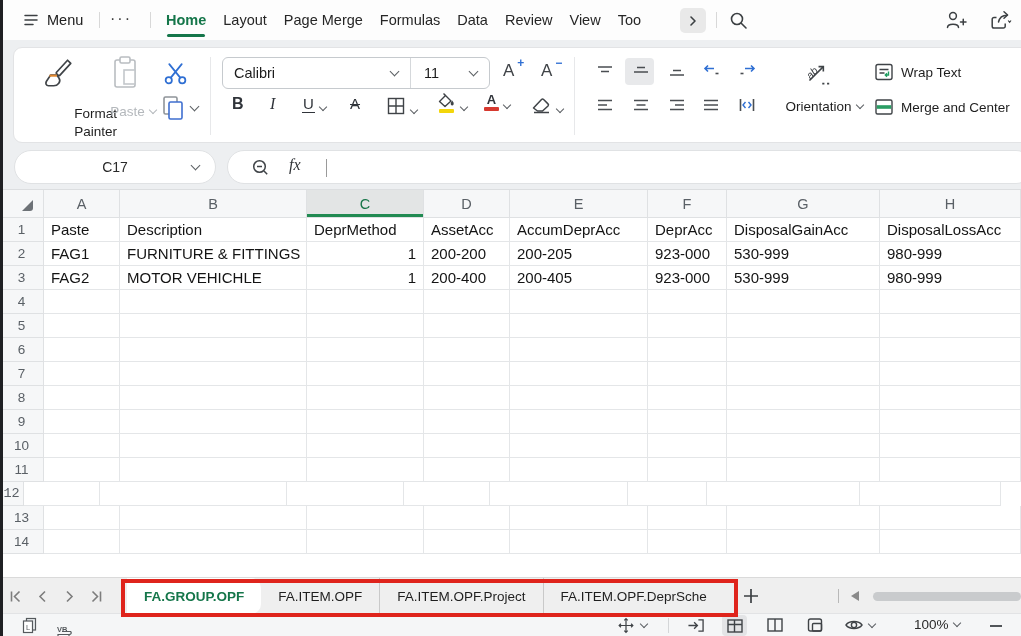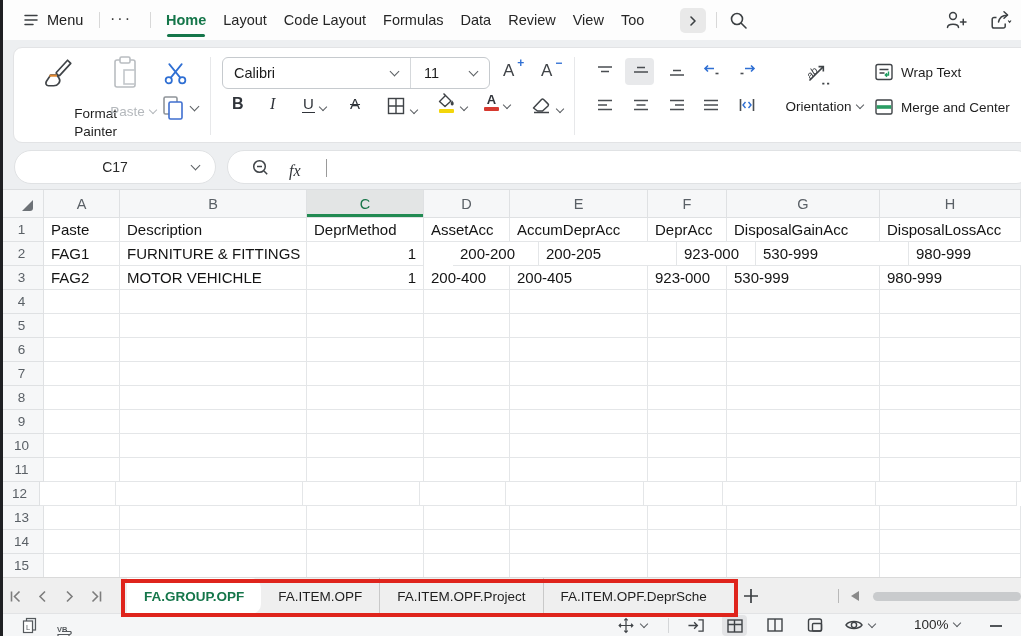--- a/index.html
+++ b/index.html
@@ -119,21 +119,21 @@
       <span>Menu</span>
     </div>
     <div class="abs mb-div" style="left:99px"></div>
     <div class="abs ellipsis-btn">
       <span>···</span>
     </div>
     <div class="abs mb-div" style="left:150px"></div>
     <div class="menu-tabs abs" id="menu-tabs">
         <span class="menu-tab active">Home</span>
         <span class="menu-tab">Layout</span>
-        <span class="menu-tab">Code Layout</span>
+        <span class="menu-tab">Page Merge</span>
         <span class="menu-tab">Formulas</span>
         <span class="menu-tab">Data</span>
         <span class="menu-tab">Review</span>
         <span class="menu-tab">View</span>
         <span class="menu-tab">Too</span>
       </div>
     <div class="abs overflow-btn">
       <span>
         <svg width="14" height="14" viewBox="0 0 14 14">
             <path d="M5 3l4 4-4 4" stroke="#3c4043" stroke-width="1.6" fill="none" stroke-linecap="round" stroke-linejoin="round"></path>
@@ -385,21 +385,21 @@
       <span class="chev"></span>
     </div>
     <div class="abs formula-box">
       <span class="abs" style="left:23px;top:7px">
         <svg width="20" height="20" viewBox="0 0 20 20" fill="none" stroke="#3f4347" stroke-width="1.5">
             <circle cx="8.5" cy="8.5" r="5.8"></circle>
             <path d="M6 8.5h5"></path>
             <path d="M13 13l3.2 3.2"></path>
           </svg>
       </span>
-      <span class="abs fx" style="left:61px;top:11px">fx</span>
+      <span class="abs fx" style="left:61px;top:5px">fx</span>
       <span class="caret-line"></span>
       <span class="abs" style="left:106px;top:8px;font-size:14px"></span>
     </div>
   </div>
 
   <div class="abs grid" id="grid">
       <div class="g-row g-hdr" style="height: 28px;">
         <div class="g-cell g-corner" style="width: 44px;">
           <span class="corner-tri"></span>
         </div>
@@ -421,21 +421,21 @@
         <div class="g-cell g-data" style="width: 138px;">AccumDeprAcc</div>
         <div class="g-cell g-data" style="width: 79px;">DeprAcc</div>
         <div class="g-cell g-data" style="width: 153px;">DisposalGainAcc</div>
         <div class="g-cell g-data" style="width: 141px;">DisposalLossAcc</div>
       </div>
       <div class="g-row" style="height: 24px;">
         <div class="g-cell g-rowhdr" style="width: 44px;">2</div>
         <div class="g-cell g-data" style="width: 76px;">FAG1</div>
         <div class="g-cell g-data" style="width: 187px;">FURNITURE &amp; FITTINGS</div>
         <div class="g-cell g-data num" style="width: 117px;">1</div>
-        <div class="g-cell g-data" style="width: 86px; margin-left: 29px;">200-200</div>
+        <div class="g-cell g-data" style="width: 86px;">200-200</div>
         <div class="g-cell g-data" style="width: 138px;">200-205</div>
         <div class="g-cell g-data" style="width: 79px;">923-000</div>
         <div class="g-cell g-data" style="width: 153px;">530-999</div>
         <div class="g-cell g-data" style="width: 141px;">980-999</div>
       </div>
       <div class="g-row" style="height: 24px;">
         <div class="g-cell g-rowhdr" style="width: 44px;">3</div>
         <div class="g-cell g-data" style="width: 76px;">FAG2</div>
         <div class="g-cell g-data" style="width: 187px;">MOTOR VEHICHLE</div>
         <div class="g-cell g-data num" style="width: 117px;">1</div>
@@ -527,21 +527,21 @@
         <div class="g-cell g-data" style="width: 76px;"></div>
         <div class="g-cell g-data" style="width: 187px;"></div>
         <div class="g-cell g-data" style="width: 117px;"></div>
         <div class="g-cell g-data" style="width: 86px;"></div>
         <div class="g-cell g-data" style="width: 138px;"></div>
         <div class="g-cell g-data" style="width: 79px;"></div>
         <div class="g-cell g-data" style="width: 153px;"></div>
         <div class="g-cell g-data" style="width: 141px;"></div>
       </div>
       <div class="g-row" style="height: 24px;">
-        <div class="g-cell g-rowhdr" style="width: 40px;">12</div>
+        <div class="g-cell g-rowhdr" style="width: 24px; font-family: Liberation Mono, monospace;">12</div>
         <div class="g-cell g-data" style="width: 76px;"></div>
         <div class="g-cell g-data" style="width: 187px;"></div>
         <div class="g-cell g-data" style="width: 117px;"></div>
         <div class="g-cell g-data" style="width: 86px;"></div>
         <div class="g-cell g-data" style="width: 138px;"></div>
         <div class="g-cell g-data" style="width: 79px;"></div>
         <div class="g-cell g-data" style="width: 153px;"></div>
         <div class="g-cell g-data" style="width: 141px;"></div>
       </div>
       <div class="g-row" style="height: 24px;">
@@ -550,31 +550,20 @@
         <div class="g-cell g-data" style="width: 187px;"></div>
         <div class="g-cell g-data" style="width: 117px;"></div>
         <div class="g-cell g-data" style="width: 86px;"></div>
         <div class="g-cell g-data" style="width: 138px;"></div>
         <div class="g-cell g-data" style="width: 79px;"></div>
         <div class="g-cell g-data" style="width: 153px;"></div>
         <div class="g-cell g-data" style="width: 141px;"></div>
       </div>
       <div class="g-row" style="height: 24px;">
         <div class="g-cell g-rowhdr" style="width: 44px;">14</div>
-        <div class="g-cell g-data" style="width: 76px;"></div>
-        <div class="g-cell g-data" style="width: 187px;"></div>
-        <div class="g-cell g-data" style="width: 117px;"></div>
-        <div class="g-cell g-data" style="width: 86px;"></div>
-        <div class="g-cell g-data" style="width: 138px;"></div>
-        <div class="g-cell g-data" style="width: 79px;"></div>
-        <div class="g-cell g-data" style="width: 153px;"></div>
-        <div class="g-cell g-data" style="width: 141px;"></div>
-      </div>
-      <div class="g-row" style="height: 24px;">
-        <div class="g-cell g-rowhdr" style="width: 44px;">15</div>
         <div class="g-cell g-data" style="width: 76px;"></div>
         <div class="g-cell g-data" style="width: 187px;"></div>
         <div class="g-cell g-data" style="width: 117px;"></div>
         <div class="g-cell g-data" style="width: 86px;"></div>
         <div class="g-cell g-data" style="width: 138px;"></div>
         <div class="g-cell g-data" style="width: 79px;"></div>
         <div class="g-cell g-data" style="width: 153px;"></div>
         <div class="g-cell g-data" style="width: 141px;"></div>
       </div>
     </div>

